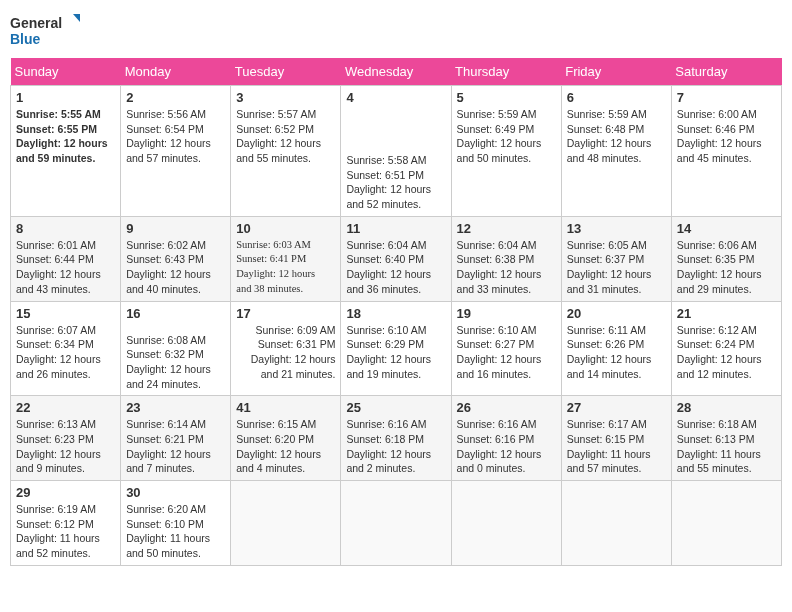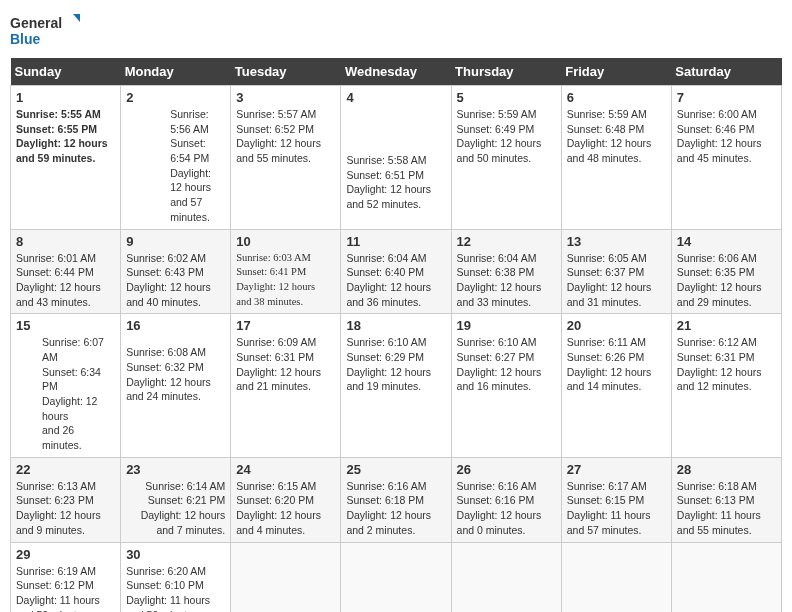--- a/index.html
+++ b/index.html
@@ -32,26 +32,26 @@
     .location {
       font-size: 16px;
       color: #555;
     }
     table {
       width: 100%;
       border-collapse: collapse;
       font-size: 11px;
     }
     thead tr th {
-      background-color: #404040;
+      background-color: #ec4899;
       color: #fff;
       padding: 6px 4px;
       text-align: left;
       font-size: 13px;
-      font-weight: bold;
+      font-weight: normal;
     }
     tbody tr td {
       border: 1px solid #ccc;
       vertical-align: top;
       padding: 4px 5px;
       width: 110px;
       min-height: 70px;
       height: 80px;
       color: #333;
       background: #fff;
@@ -106,21 +106,21 @@
   <tr>
         <td>
           <span class="day-num">1</span>
           <div class="day-info" style="white-space: pre-line; font-weight: bold;">Sunrise: 5:55 AM
 Sunset: 6:55 PM
 Daylight: 12 hours
 and 59 minutes.</div>
         </td>
         <td>
           <span class="day-num">2</span>
-          <div class="day-info" style="white-space: pre-line; margin-left: 44px;">Sunrise: 5:56 AM
+          <div class="day-info" style="white-space: pre-line;">Sunrise: 5:56 AM
 Sunset: 6:54 PM
 Daylight: 12 hours
 and 57 minutes.</div>
         </td>
         <td>
           <span class="day-num">3</span>
           <div class="day-info" style="white-space: pre-line;">Sunrise: 5:57 AM
 Sunset: 6:52 PM
 Daylight: 12 hours
 and 55 minutes.</div>
@@ -201,35 +201,35 @@
           <span class="day-num">14</span>
           <div class="day-info" style="white-space: pre-line;">Sunrise: 6:06 AM
 Sunset: 6:35 PM
 Daylight: 12 hours
 and 29 minutes.</div>
         </td>
       </tr>
       <tr>
         <td>
           <span class="day-num">15</span>
-          <div class="day-info" style="white-space: pre-line; margin-left: 26px;">Sunrise: 6:07 AM
+          <div class="day-info" style="white-space: pre-line;">Sunrise: 6:07 AM
 Sunset: 6:34 PM
 Daylight: 12 hours
 and 26 minutes.</div>
         </td>
         <td>
           <span class="day-num">16</span>
           <div class="day-info" style="white-space: pre-line; margin-top: 12px;">Sunrise: 6:08 AM
 Sunset: 6:32 PM
 Daylight: 12 hours
 and 24 minutes.</div>
         </td>
         <td>
           <span class="day-num">17</span>
-          <div class="day-info" style="white-space: pre-line;">Sunrise: 6:09 AM
+          <div class="day-info" style="white-space: pre-line; text-align: right;">Sunrise: 6:09 AM
 Sunset: 6:31 PM
 Daylight: 12 hours
 and 21 minutes.</div>
         </td>
         <td>
           <span class="day-num">18</span>
           <div class="day-info" style="white-space: pre-line;">Sunrise: 6:10 AM
 Sunset: 6:29 PM
 Daylight: 12 hours
 and 19 minutes.</div>
@@ -244,42 +244,42 @@
         <td>
           <span class="day-num">20</span>
           <div class="day-info" style="white-space: pre-line;">Sunrise: 6:11 AM
 Sunset: 6:26 PM
 Daylight: 12 hours
 and 14 minutes.</div>
         </td>
         <td>
           <span class="day-num">21</span>
           <div class="day-info" style="white-space: pre-line;">Sunrise: 6:12 AM
-Sunset: 6:31 PM
+Sunset: 6:24 PM
 Daylight: 12 hours
 and 12 minutes.</div>
         </td>
       </tr>
       <tr>
         <td>
           <span class="day-num">22</span>
           <div class="day-info" style="white-space: pre-line;">Sunrise: 6:13 AM
 Sunset: 6:23 PM
 Daylight: 12 hours
 and 9 minutes.</div>
         </td>
         <td>
           <span class="day-num">23</span>
-          <div class="day-info" style="white-space: pre-line; text-align: right;">Sunrise: 6:14 AM
+          <div class="day-info" style="white-space: pre-line;">Sunrise: 6:14 AM
 Sunset: 6:21 PM
 Daylight: 12 hours
 and 7 minutes.</div>
         </td>
         <td>
-          <span class="day-num">24</span>
+          <span class="day-num">41</span>
           <div class="day-info" style="white-space: pre-line;">Sunrise: 6:15 AM
 Sunset: 6:20 PM
 Daylight: 12 hours
 and 4 minutes.</div>
         </td>
         <td>
           <span class="day-num">25</span>
           <div class="day-info" style="white-space: pre-line;">Sunrise: 6:16 AM
 Sunset: 6:18 PM
 Daylight: 12 hours

